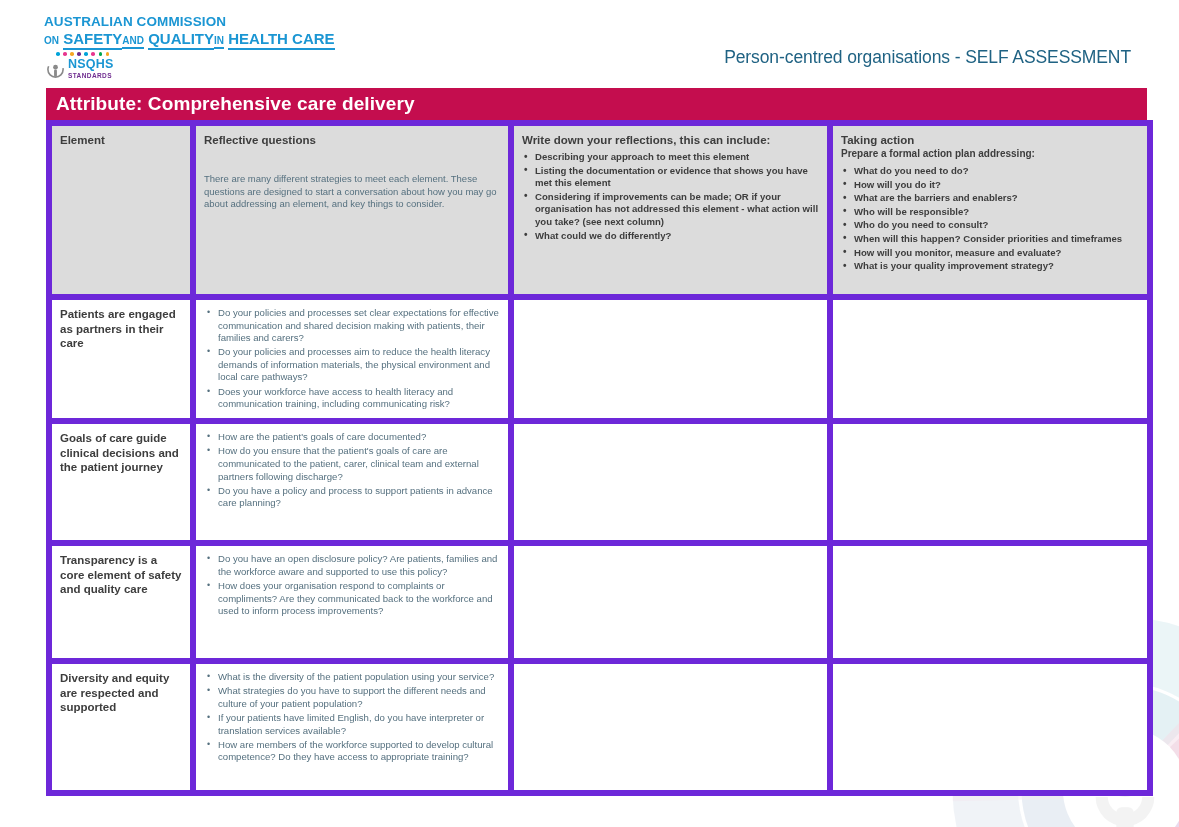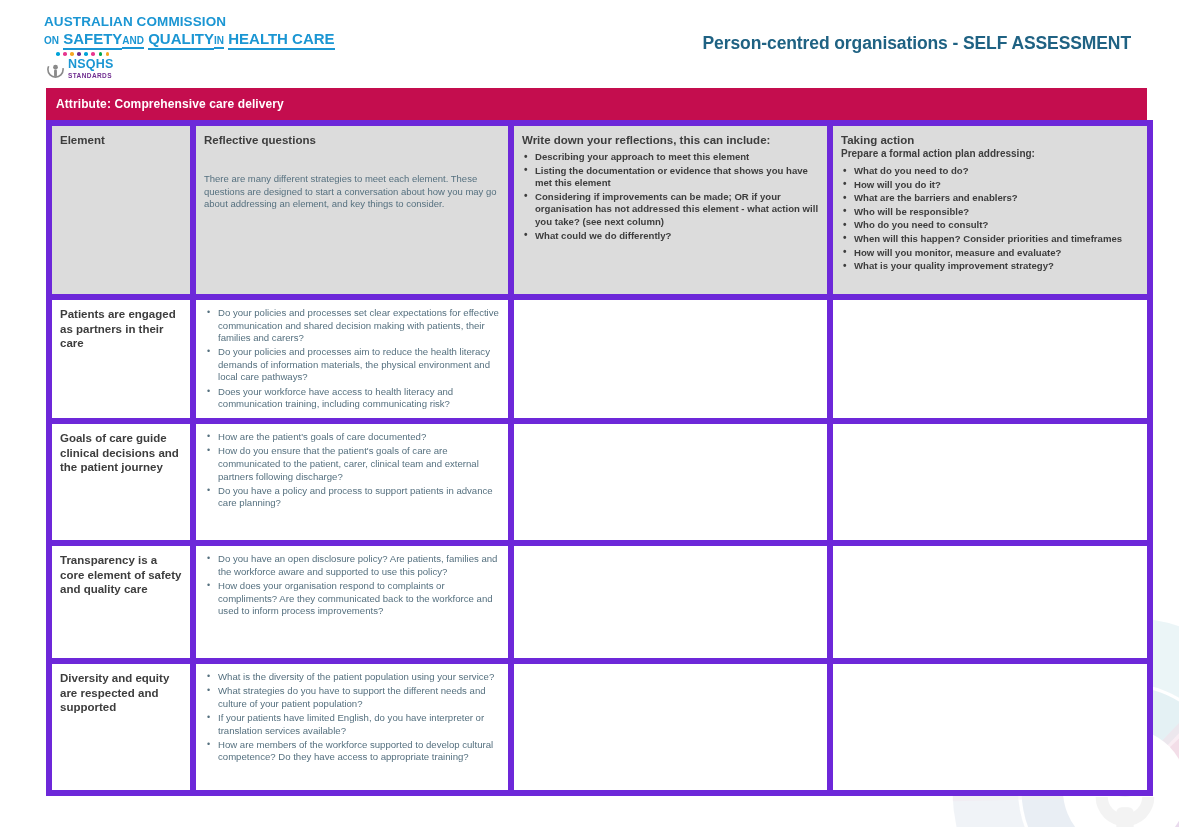--- a/index.html
+++ b/index.html
@@ -111,41 +111,41 @@
     font-size: 6.5px;
     font-weight: bold;
     color: #6f2c8f;
     letter-spacing: .4px;
     display: block;
     margin-top: 1.5px;
   }
   #doc-title {
     position: absolute;
     right: 48px;
-    top: 33px;
+    top: 47px;
     font-size: 17.5px;
-    font-weight: bold;
+    font-weight: normal;
     color: #1f6283;
     letter-spacing: -.1px;
     white-space: nowrap;
   }
 
   
   #sheet {
     position: absolute;
     left: 46px;
     top: 88px;
     width: 1101px;
     z-index: 2;
   }
   #attribute-bar {
     height: 32px;
     background: #c40d4e;
     color: #ffffff;
-    font-size: 12px;
+    font-size: 19px;
     font-weight: bold;
     display: flex;
     align-items: center;
     padding-left: 10px;
     box-sizing: border-box;
     letter-spacing: .1px;
   }
   table.grid {
     border-collapse: collapse;
     width: 1101px;

